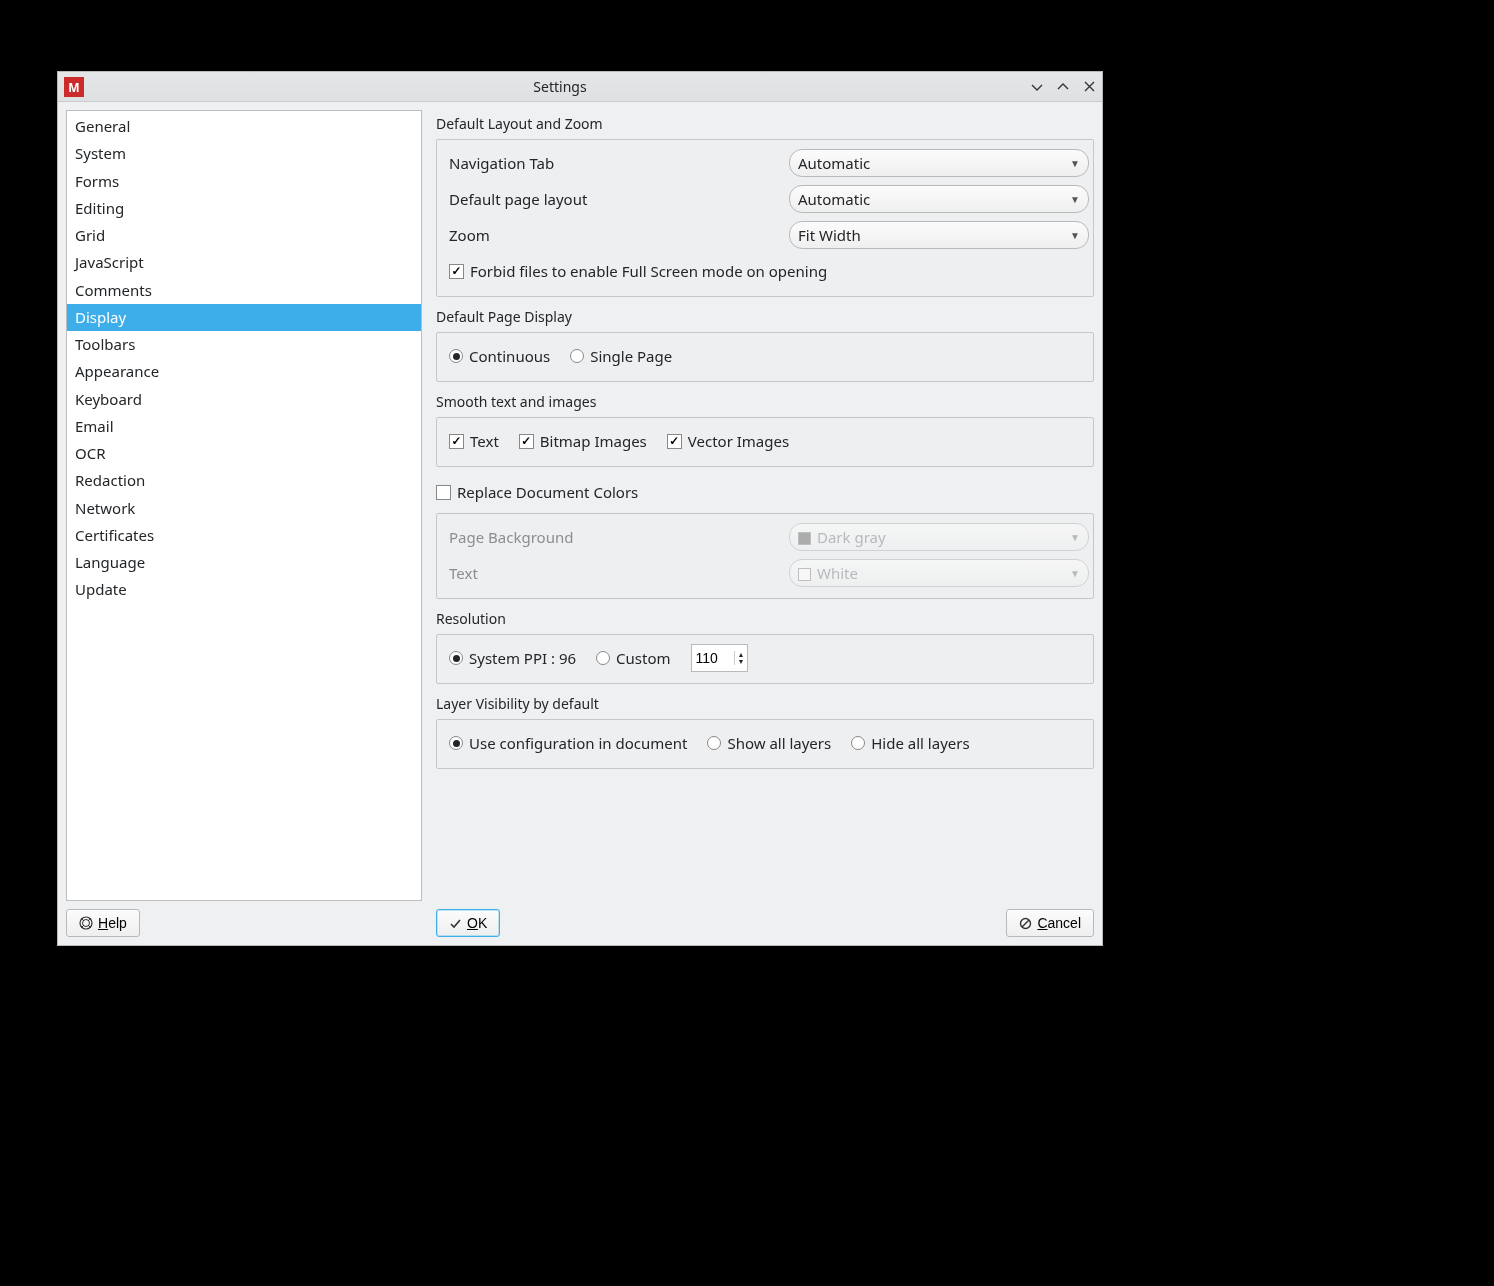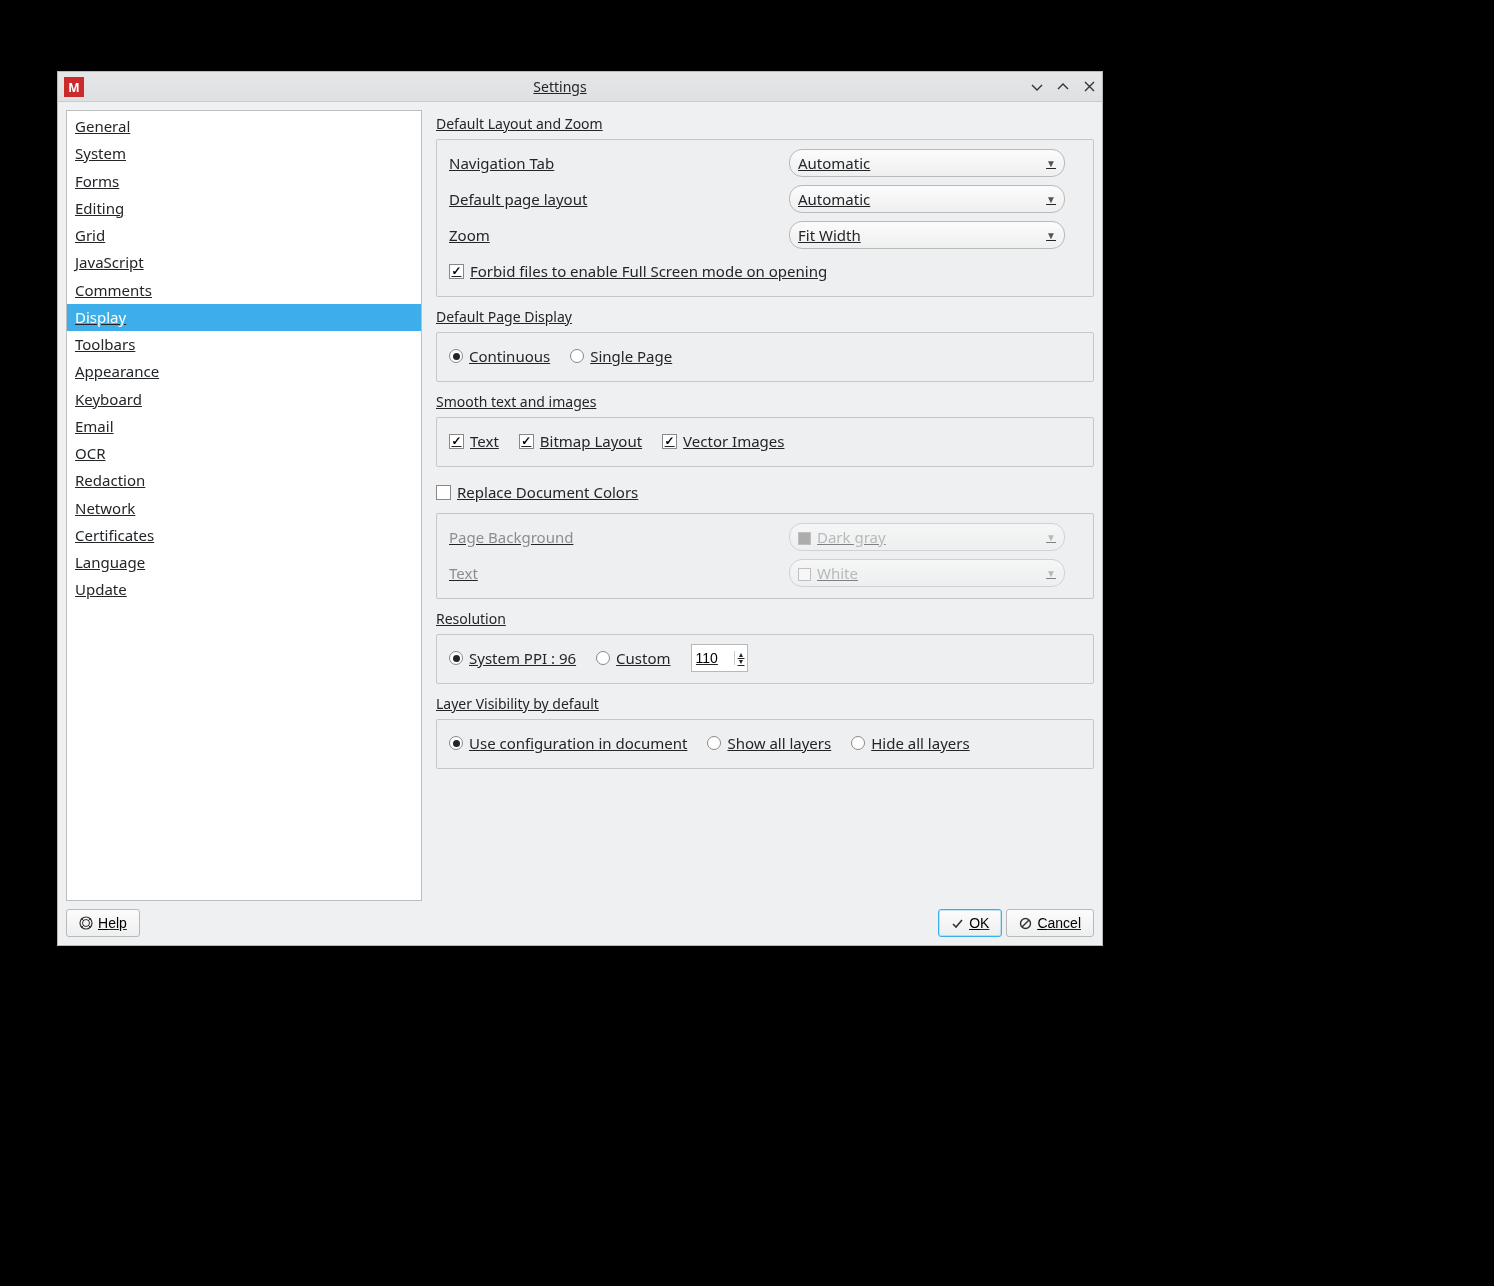--- a/index.html
+++ b/index.html
@@ -15,21 +15,20 @@
   .window {
     position: absolute;
     top: 71px;
     left: 57px;
     width: 1046px;
     height: 875px;
     background: #eff0f1;
     border: 1px solid #b7b9bb;
     display: flex;
     flex-direction: column;
-    text-decoration: underline;
   }
   .titlebar {
     height: 30px;
     background: linear-gradient(#e5e6e7,#dfe0e1);
     display: flex;
     align-items: center;
     padding: 0 6px;
     border-bottom: 1px solid #c9cbcd;
   }
   .app-icon {
@@ -109,21 +108,21 @@
     overflow:auto;
   }
   .section-title{
     font-size:14px;
     margin:4px 0 6px 0;
   }
   .section-body{
     border:1px solid #c5c7c8;
     border-radius:2px;
     background:#eeeff0;
-    padding:8px 28px 10px 12px;
+    padding:8px 4px 10px 12px;
     margin-bottom:10px;
   }
   .row{
     display:flex;
     align-items:center;
     min-height:30px;
     margin-bottom:6px;
   }
   .row:last-child{ margin-bottom:0; }
   .row-label{ width:340px; font-size:15px; }
@@ -154,22 +153,22 @@
   .rd-circle.sel::after{content:"";width:7px;height:7px;border-radius:50%;background:#232629;}
   .inline-gap > * + *{ margin-left:20px; }
   .spinner{
     display:inline-flex;align-items:center;border:1px solid #b7b9bb;background:#fff;height:28px;
   }
   .spinner input{ width:42px; border:none; font-size:14px; padding:2px 4px; background:transparent; }
   .spinner .arrows{ display:flex; flex-direction:column; font-size:7px; line-height:7px; border-left:1px solid #ccc; padding:0 3px;}
   .disabled-text{ color:#8b8e91; }
   .footer{
     display:flex;
-    justify-content:flex-end;
-    gap:4px;
+    justify-content:space-between;
+    gap:24px;
     padding:6px 0 0 0;
     margin-top:auto;
   }
   .btn.default{
     border:1px solid #3daee9;
     box-shadow:0 0 0 1px rgba(61,174,233,.3) inset;
   }
   .underline{ text-decoration:underline; }
   svg{ display:block; }
 </style>
@@ -283,21 +282,21 @@
 
         <div class="section-title">Smooth text and images</div>
         <div class="section-body">
           <div class="row inline-gap">
             <label class="checkbox">
               <span class="cb-box checked"></span>
               <span>Text</span>
             </label>
             <label class="checkbox">
               <span class="cb-box checked"></span>
-              <span>Bitmap Layout</span>
+              <span>Bitmap Images</span>
             </label>
             <label class="checkbox">
               <span class="cb-box checked"></span>
               <span>Vector Images</span>
             </label>
           </div>
         </div>
 
         <div class="row" style="margin-top:4px;">
           <label class="checkbox">

